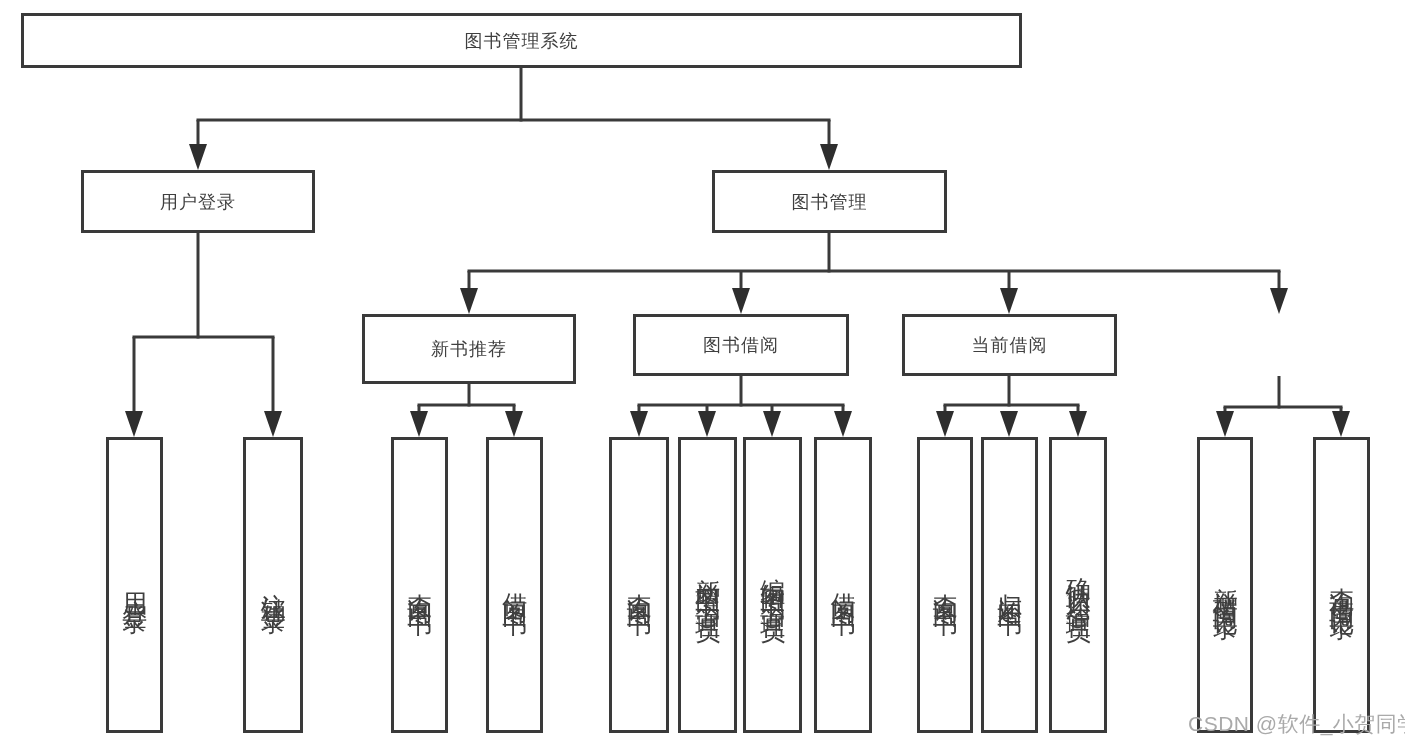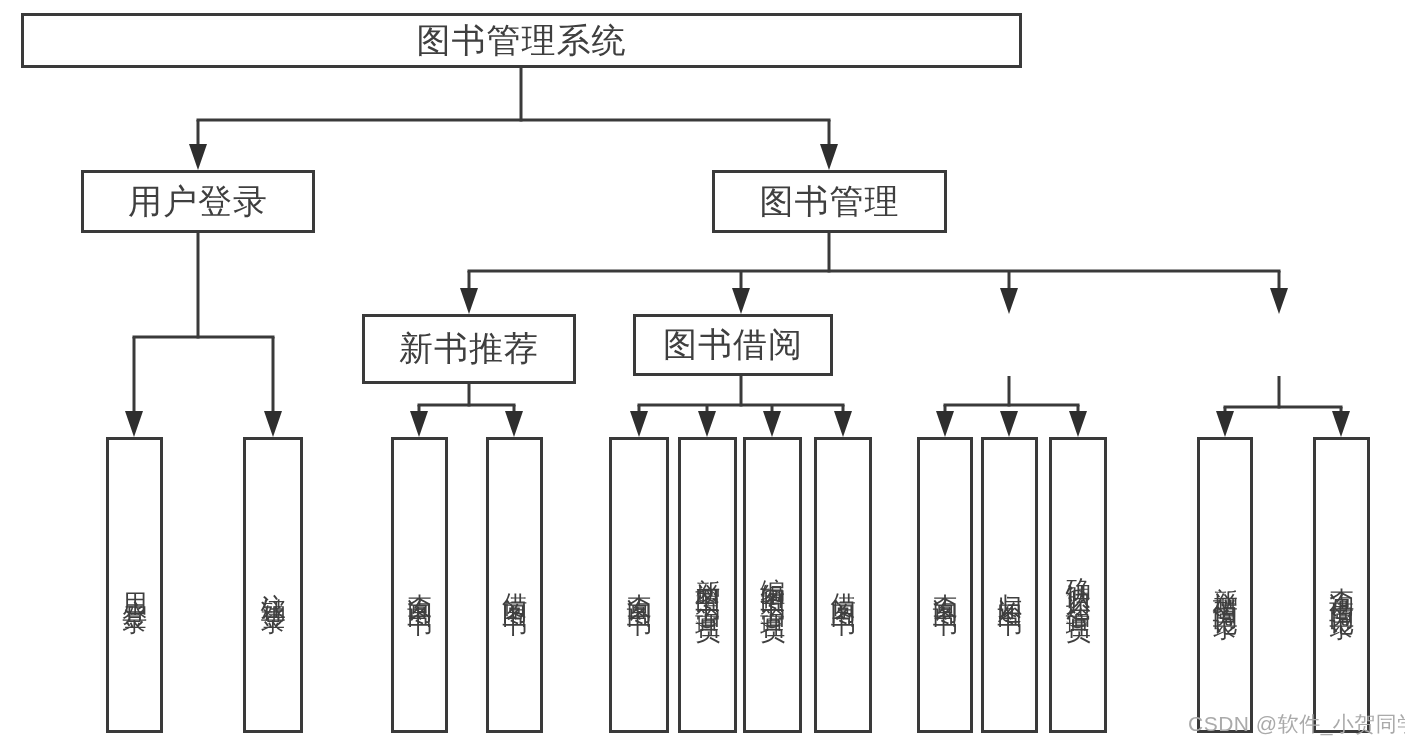--- a/index.html
+++ b/index.html
@@ -7,31 +7,31 @@
     position:relative; width:1405px; height:747px; background:#ffffff;
     font-family:"Liberation Sans", sans-serif; overflow:hidden;
   }
   #connector-layer { position:absolute; left:0; top:0; pointer-events:none; }
   .box {
     position:absolute; box-sizing:border-box;
     border:3px solid #3a3a3a; background:#ffffff;
     display:flex; align-items:center; justify-content:center;
     color:#3f3f3f;
   }
-  .hlabel { font-size:34px; letter-spacing:1px; white-space:nowrap; }
+  .hlabel { font-size:18px; letter-spacing:1px; white-space:nowrap; }
   .vlabel {
     writing-mode:vertical-rl; text-orientation:mixed;
     font-size:25px; letter-spacing:6px; line-height:1.1; white-space:nowrap;
   }
   
   .b-root  { left:21px;   top:13px;  width:1001px; height:55px; }
   .b-l2-0  { left:81px;   top:170px; width:234px;  height:63px; }
   .b-l2-1  { left:712px;  top:170px; width:235px;  height:63px; }
   .b-l3-0  { left:362px;  top:314px; width:214px;  height:70px; }
-  .b-l3-1  { left:633px;  top:314px; width:200px;  height:62px;font-family:Liberation Mono, monospace; }
+  .b-l3-1  { left:633px;  top:314px; width:216px;  height:62px;font-family:Liberation Mono, monospace; }
   .b-l3-2  { left:902px;  top:314px; width:215px;  height:62px; }
   .b-l3-3  { left:1172px; top:314px; width:215px;  height:62px; }
   .leaf    { top:437px; height:296px; }
   .g1-0 { left:106px;  width:57px; }
   .g1-1 { left:243px;  width:60px; }
   .g2-0 { left:391px;  width:57px; }
   .g2-1 { left:486px;  width:57px; }
   .g3-0 { left:609px;  width:60px; }
   .g3-1 { left:678px;  width:59px; }
   .g3-2 { left:743px;  width:59px; }
@@ -126,20 +126,23 @@
   <div class="box b-l2-1">
     <span class="hlabel">图书管理</span>
   </div>
 
   <div class="box b-l3-0">
     <span class="hlabel">新书推荐</span>
   </div>
   <div class="box b-l3-1">
     <span class="hlabel">图书借阅</span>
   </div>
+  <div class="box b-l3-2">
+    <span class="hlabel">当前借阅</span>
+  </div>
 
   <div class="box leaf g1-0">
     <span class="vlabel">用户登录</span>
   </div>
   <div class="box leaf g1-1">
     <span class="vlabel">注销登录</span>
   </div>
 
   <div class="box leaf g2-0">
     <span class="vlabel">查询图书</span>

